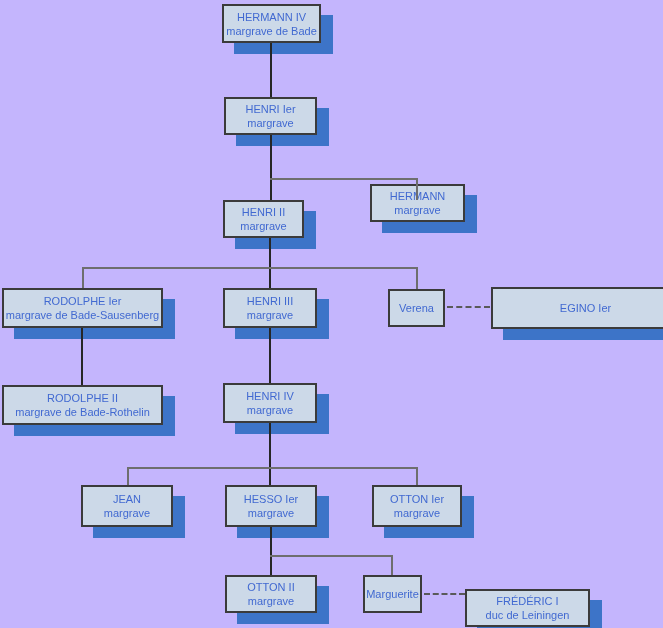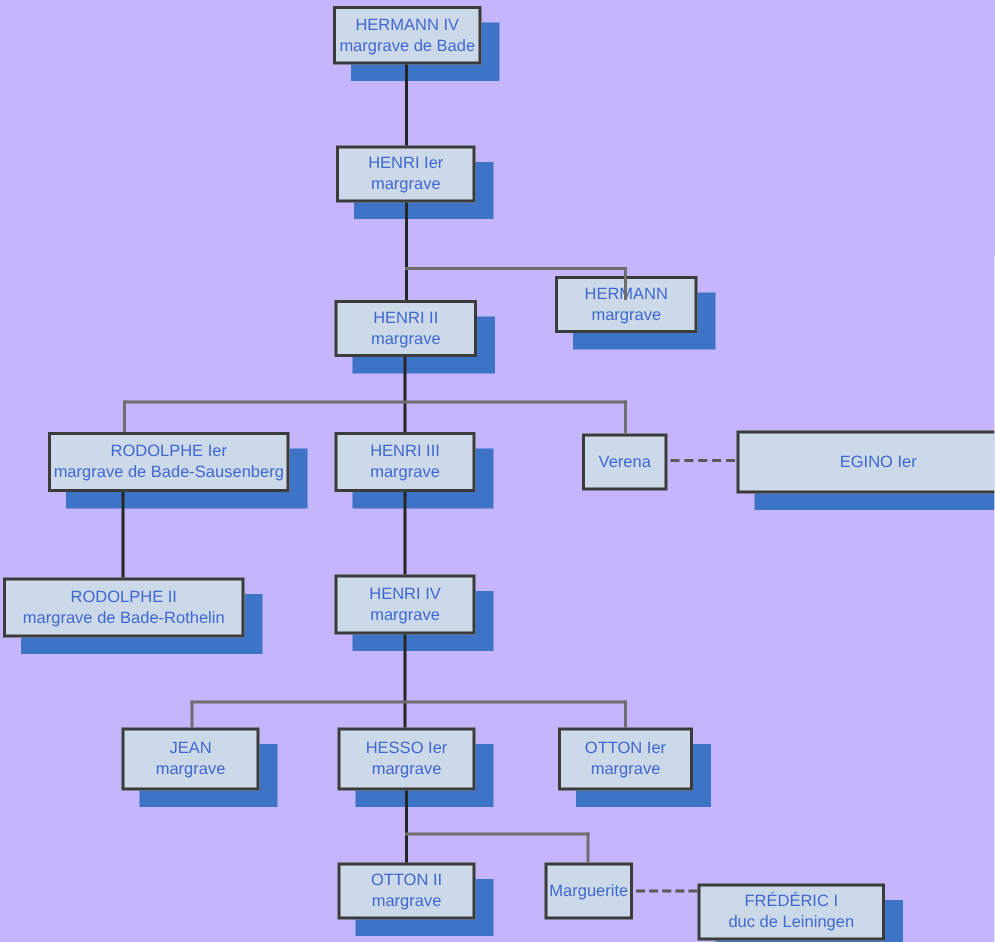--- a/index.html
+++ b/index.html
@@ -18,23 +18,23 @@
   }
   .node.shadow{box-shadow:12px 11px 0 0 var(--shadow-blue,#3d74c8);}
   .ln{position:absolute;z-index:2;}
   .ln.v{width:2px;background:var(--line-gray,#6e6e6e);}
   .ln.h{height:2px;background:var(--line-gray,#6e6e6e);}
   .ln.dark{background:var(--line-dark,#262626);}
   .ln.dash{height:0;background:none;border-top:2px dashed var(--line-dash,#595959);}
   
   #n-hermann4{left:222px;top:4px;width:99px;height:39px;}
   #n-henri1{left:224px;top:97px;width:93px;height:38px;}
-  #n-henri2{left:223px;top:200px;width:95px;height:38px;}
+  #n-henri2{left:223px;top:200px;width:81px;height:38px;}
   #n-hermann{left:370px;top:184px;width:95px;height:38px;}
-  #n-rodolphe1{left:2px;top:288px;width:161px;height:40px;margin-left:30px;}
+  #n-rodolphe1{left:2px;top:288px;width:161px;height:40px;}
   #n-henri3{left:223px;top:288px;width:94px;height:40px;}
   #n-verena{left:388px;top:289px;width:57px;height:38px;}
   #n-egino{left:491px;top:287px;width:189px;height:42px;}
   #n-rodolphe2{left:2px;top:385px;width:161px;height:40px;text-align:right;}
   #n-henri4{left:223px;top:383px;width:94px;height:40px;}
   #n-jean{left:81px;top:485px;width:92px;height:42px;}
   #n-hesso{left:225px;top:485px;width:92px;height:42px;}
   #n-otton1{left:372px;top:485px;width:90px;height:42px;}
   #n-otton2{left:225px;top:575px;width:92px;height:38px;}
   #n-marguerite{left:363px;top:575px;width:59px;height:38px;}

